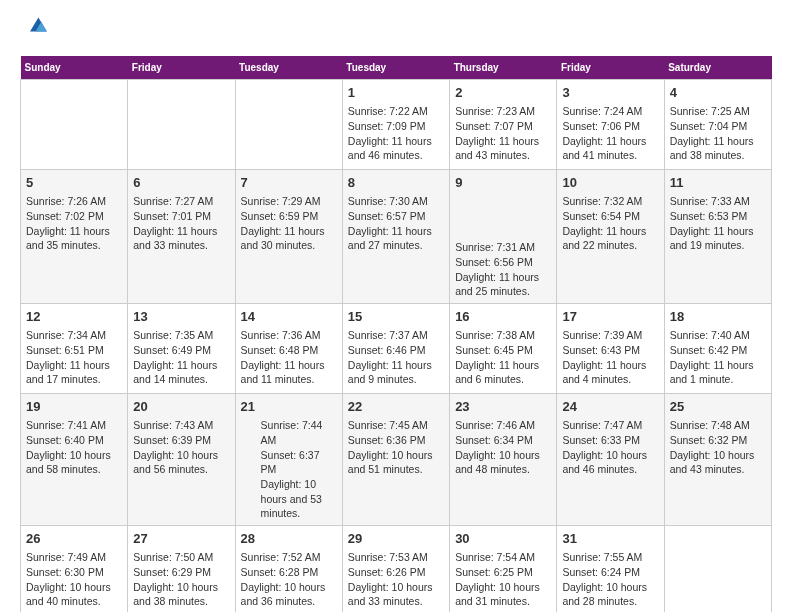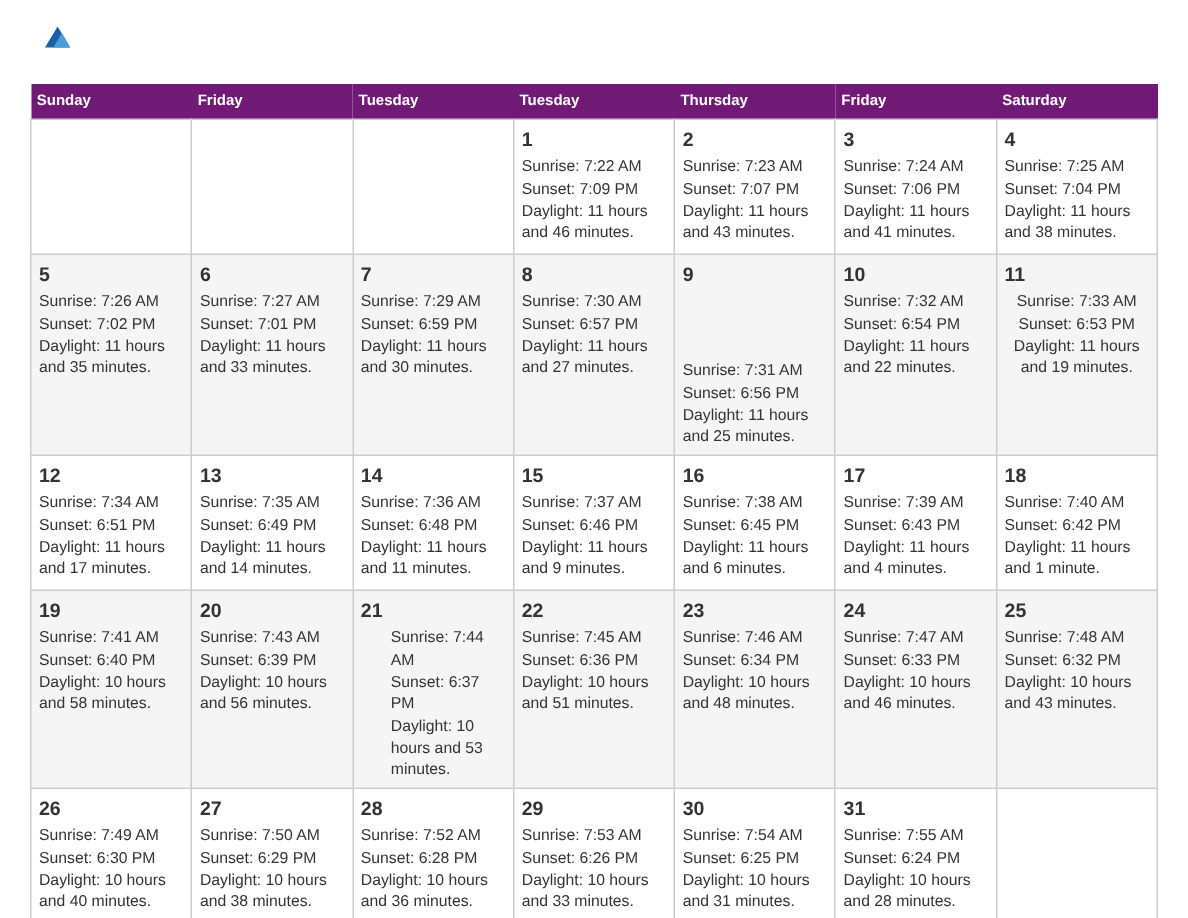--- a/index.html
+++ b/index.html
@@ -177,21 +177,21 @@
 Daylight: 11 hours and 25 minutes.</div>
         </td>
         <td>
           <span class="day-num">10</span>
           <div class="day-info" style="white-space: pre-line;">Sunrise: 7:32 AM
 Sunset: 6:54 PM
 Daylight: 11 hours and 22 minutes.</div>
         </td>
         <td>
           <span class="day-num">11</span>
-          <div class="day-info" style="white-space: pre-line; text-align: center;">Sunrise: 7:33 AM
+          <div class="day-info" style="white-space: pre-line;">Sunrise: 7:33 AM
 Sunset: 6:53 PM
 Daylight: 11 hours and 19 minutes.</div>
         </td>
       </tr>
       <tr>
         <td>
           <span class="day-num">12</span>
           <div class="day-info" style="white-space: pre-line;">Sunrise: 7:34 AM
 Sunset: 6:51 PM
 Daylight: 11 hours and 17 minutes.</div>

